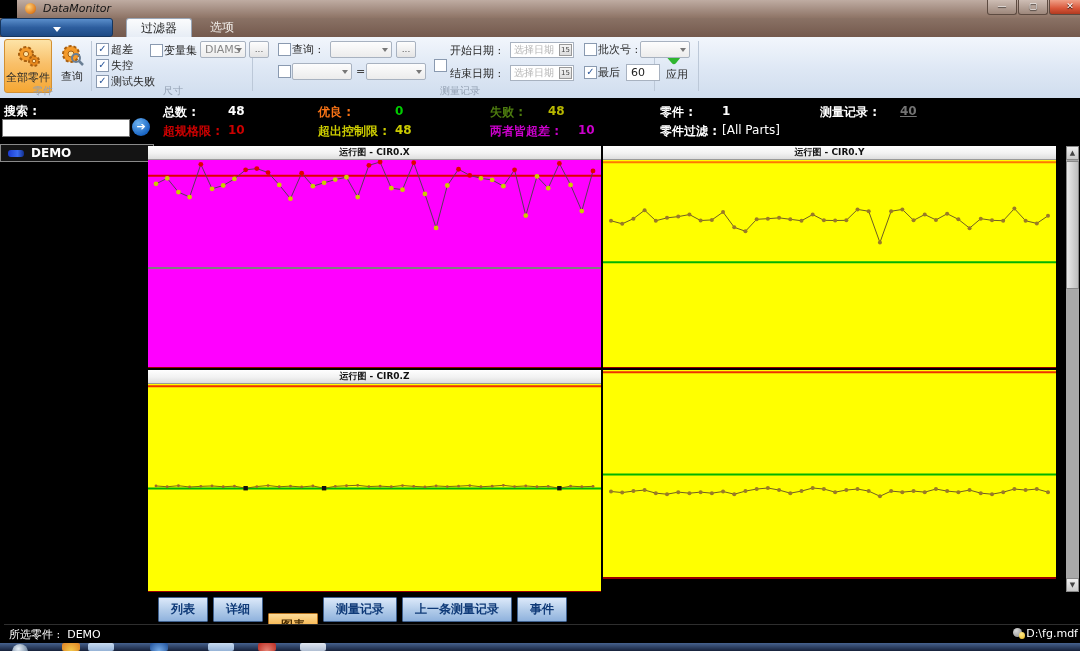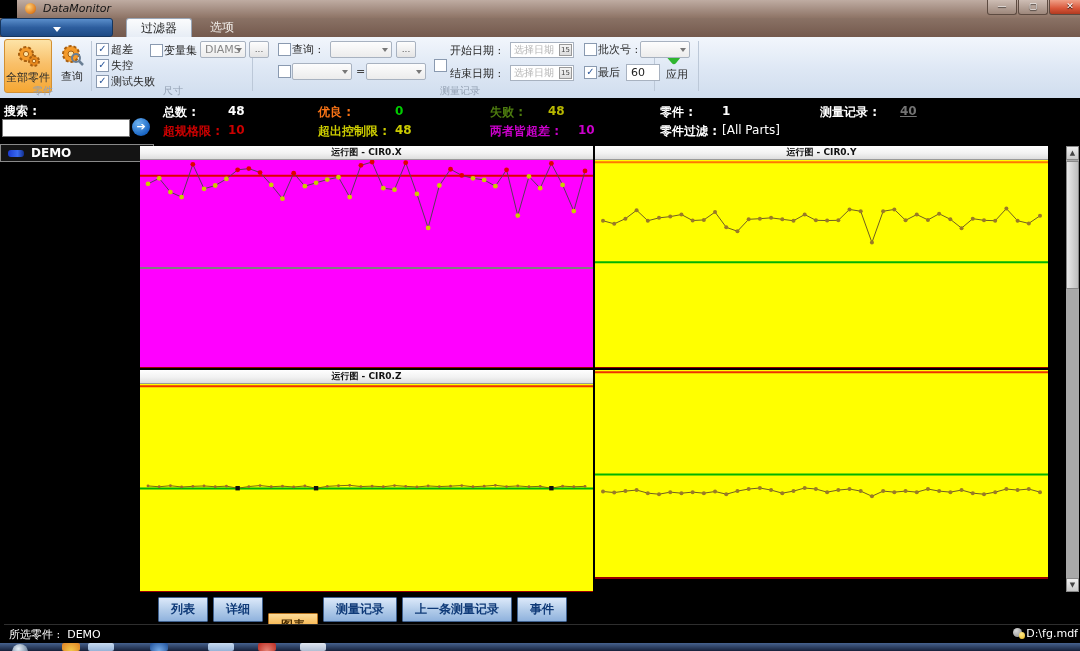--- a/index.html
+++ b/index.html
@@ -67,21 +67,21 @@
     border:1px solid #777;}
   .go-btn{position:absolute;left:132px;top:20px;width:18px;height:18px;border-radius:50%;
     background:radial-gradient(circle at 35% 30%,#6db3f2,#1a66c4 70%,#0c3f8a);
     color:#fff;font-size:11px;line-height:18px;text-align:center;}
   .part-item{position:absolute;left:0px;top:46px;width:154px;height:18px;
     background:#141414;border:1px solid #8a8a8a;box-sizing:border-box;}
   .part-ico{position:absolute;left:7px;top:5px;width:16px;height:7px;border-radius:3px;
     background:linear-gradient(90deg,#1a3ad0,#3a6af0 60%,#123090);}
   .part-label{position:absolute;left:30px;top:1px;color:#fff;font-size:12px;font-weight:bold;}
   
-  .grid{position:absolute;left:140px;top:48px;width:908px;height:446px;
+  .grid{position:absolute;left:148px;top:48px;width:908px;height:446px;
     display:grid;grid-template-columns:453px 453px;grid-template-rows:222px 222px;gap:2px;}
   .chart-panel{position:relative;width:453px;height:222px;overflow:hidden;}
   .chart-title{height:13px;background:linear-gradient(180deg,#ffffff,#f2f2f2 55%,#dedede);
     border-bottom:1px solid #999;font-size:9px;font-weight:bold;color:#111;
     text-align:center;line-height:13px;}
   .plot{position:relative;width:453px;height:209px;}
   .plot svg{display:block;}
   
   .vscroll{position:absolute;left:1066px;top:48px;width:13px;height:446px;background:#a8a8a8;}
   .varr{position:absolute;left:0;width:13px;height:14px;background:linear-gradient(180deg,#efefef,#c9c9c9);

